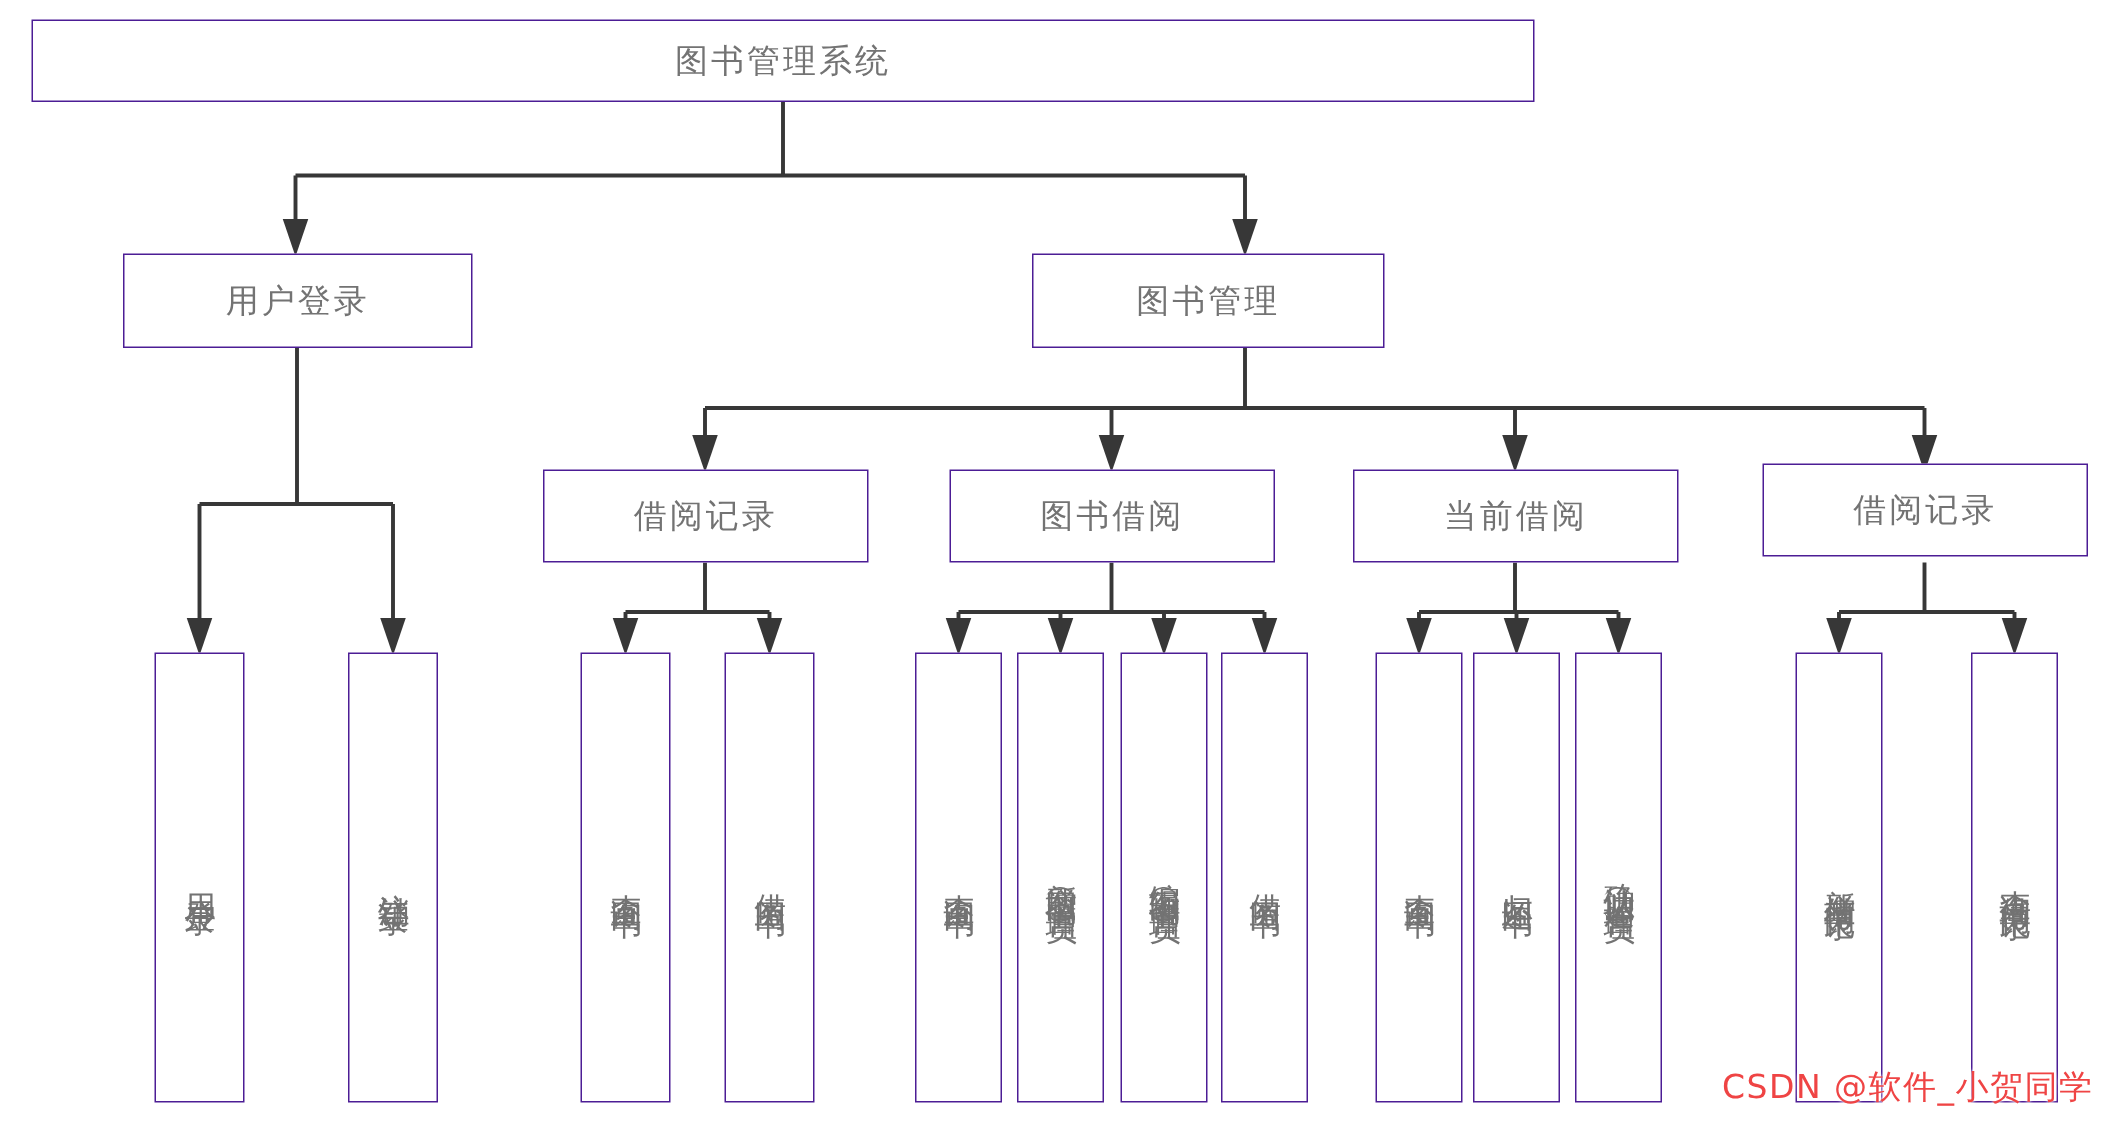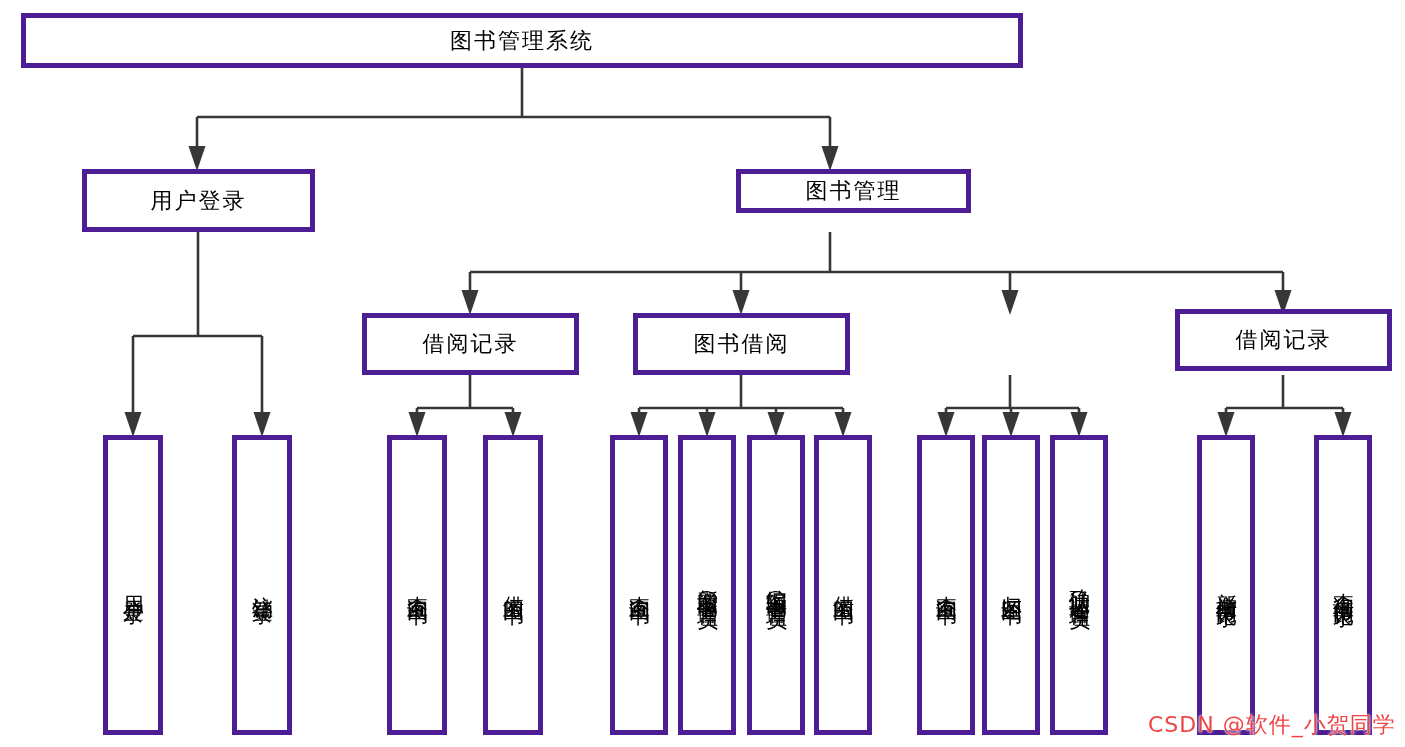--- a/index.html
+++ b/index.html
@@ -7,24 +7,24 @@
     position:relative;
     width:1405px;height:747px;
     background:#ffffff;
     font-family:"DejaVu Sans",sans-serif;
     overflow:hidden;
   }
   .wires{position:absolute;left:0;top:0;z-index:1;}
   .node{
     position:absolute;
     box-sizing:border-box;
-    border:5px solid #4c1d95;
+    border:1px solid #4c1d95;
     background:#ffffff;
     display:flex;align-items:center;justify-content:center;
-    color:#000000;
+    color:#737373;
     z-index:2;
   }
   .hnode span{
     font-size:22px;
     letter-spacing:2px;
     white-space:nowrap;
   }
   .vnode span{
     writing-mode:vertical-rl;
     text-orientation:mixed;
@@ -91,29 +91,32 @@
     </g>
   </svg>
 
   <div class="node hnode" style="left:21px;top:13px;width:1002px;height:55px;">
     <span>图书管理系统</span>
   </div>
 
   <div class="node hnode" style="left:82px;top:169px;width:233px;height:63px;">
     <span>用户登录</span>
   </div>
-  <div class="node hnode" style="left:736px;top:169px;width:235px;height:44px;">
+  <div class="node hnode" style="left:688px;top:169px;width:235px;height:63px;">
     <span>图书管理</span>
   </div>
 
   <div class="node hnode" style="left:362px;top:313px;width:217px;height:62px;">
     <span>借阅记录</span>
   </div>
   <div class="node hnode" style="left:633px;top:313px;width:217px;height:62px;align-items:center;">
     <span>图书借阅</span>
+  </div>
+  <div class="node hnode" style="left:902px;top:313px;width:217px;height:62px;">
+    <span>当前借阅</span>
   </div>
   <div class="node hnode" style="left:1175px;top:309px;width:217px;height:62px;">
     <span>借阅记录</span>
   </div>
 
   <div class="node vnode" style="left:103px;top:435px;width:60px;height:300px;">
     <span>用户登录</span>
   </div>
   <div class="node vnode" style="left:232px;top:435px;width:60px;height:300px;">
     <span>注销登录</span>

